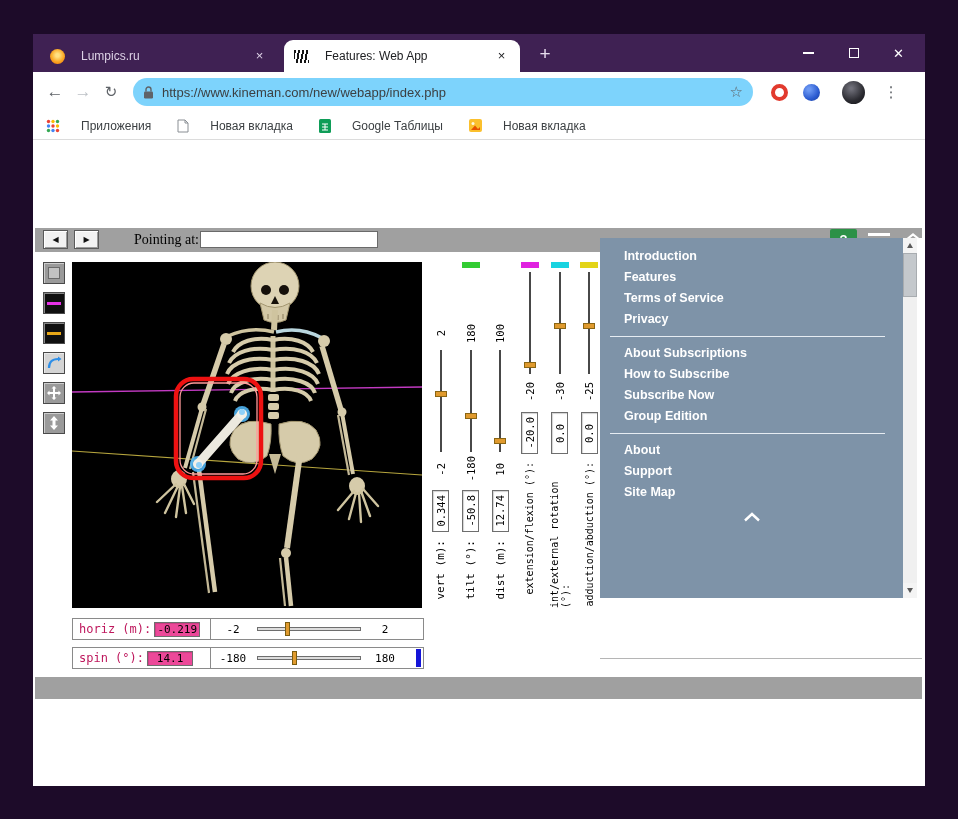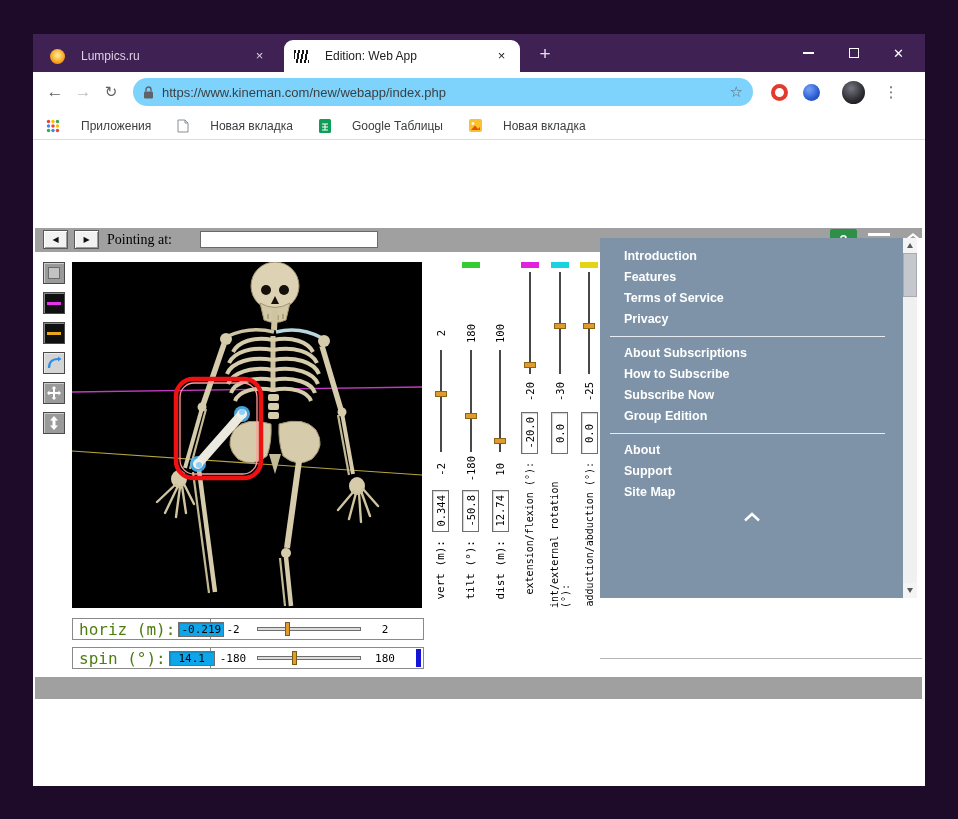--- a/index.html
+++ b/index.html
@@ -56,21 +56,21 @@
   .bm { display:flex; align-items:center; gap:21px; margin-right:26px; font-size:12px;
         color:#3c4043; cursor:pointer; white-space:nowrap; }
 
   
   .app-toolbar { position:absolute; left:2px; top:194px; width:887px; height:24px;
                  background:#a0a0a0; }
   .tb-btn { position:absolute; top:2px; width:25px; height:19px; background:#f2f2f2;
             border:1px solid #5a5a5a; box-shadow: inset 1px 1px 0 #fff, inset -1px -1px 0 #9a9a9a;
             font-size:8px; color:#111; text-align:center; line-height:17px; cursor:pointer; }
   .tb-btn.b1 { left:8px; } .tb-btn.b2 { left:39px; }
-  .pointing-label { position:absolute; left:72px; top:4px; font-family:"Liberation Serif", serif;
+  .pointing-label { position:absolute; left:99px; top:4px; font-family:"Liberation Serif", serif;
                     font-size:14px; color:#000; }
   .pointing-input { position:absolute; left:165px; top:3px; width:178px; height:17px;
                     border:1px solid #6a6a6a; background:#fff; font-size:11px; padding:0 3px; }
   .help-btn { position:absolute; left:795px; top:1px; width:27px; height:21px; background:#2c9147;
               border-radius:2px; color:#fff; font-weight:bold; font-size:13px; text-align:center;
               line-height:21px; cursor:pointer; }
   .hamburger { position:absolute; left:833px; top:5px; width:22px; cursor:pointer; }
   .hamburger span { display:block; width:22px; height:3px; background:#fff; margin-bottom:3px; }
   .collapse-chevron { position:absolute; left:868px; top:4px; cursor:pointer; }
 
@@ -134,22 +134,22 @@
   .sb-thumb { position:absolute; left:0; top:15px; width:14px; height:44px; background:#c4c8cc;
               border:1px solid #a8acb0; cursor:grab; }
 
   
   .hrow { position:absolute; left:39px; width:352px; height:22px; border:1px solid #8a8a8a;
           background:#fff; display:flex; align-items:center;
           font-family:"DejaVu Sans Mono", monospace; }
   .hrow.r1 { top:584px; } .hrow.r2 { top:613px; }
   .hlabelbox { width:138px; height:100%; border-right:1px solid #8a8a8a; display:flex;
                align-items:center; padding-left:6px; }
-  .hname { font-size:16px; color:#4d7c0f; white-space:pre; }
-  .hval { border:1px solid #6e6e6e; background:#0ea5e9; min-width:46px; height:15px;
+  .hname { font-size:12px; color:#be185d; white-space:pre; }
+  .hval { border:1px solid #6e6e6e; background:#ec4899; min-width:46px; height:15px;
           line-height:13px; text-align:center; font-size:11px; margin-left:3px; cursor:text;
           box-shadow: inset 1px 1px 1px rgba(0,0,0,.15); }
   .htick { width:44px; text-align:center; font-size:11px; }
   .htrack { position:relative; width:104px; height:4px; background:#dcdcdc;
             border:1px solid #6e6e6e; margin:0 2px; cursor:pointer; }
   .hthumb { position:absolute; top:-6px; width:5px; height:14px; background:#e09a2e;
             border:1px solid #7a5c10; cursor:grab; }
   .bluebar { position:absolute; right:2px; top:1px; width:5px; height:18px; background:#1515d8; }
 
   .bottom-bar { position:absolute; left:2px; top:643px; width:887px; height:22px;
@@ -162,21 +162,21 @@
   <div class="window">
 
     <div class="titlebar">
       <div class="tab inactive">
         <span class="favicon-lumpics"></span>
         <span class="tab-title">Lumpics.ru</span>
         <span class="tab-close">×</span>
       </div>
       <div class="tab active">
         <span class="favicon-kineman"></span>
-        <span class="tab-title">Edition: Web App</span>
+        <span class="tab-title">Features: Web App</span>
         <span class="tab-close">×</span>
       </div>
       <div class="newtab">+</div>
       <div class="wincontrols">
         <div class="wc">
             <span class="wc-min"></span>
           </div>
         <div class="wc">
             <span class="wc-max"></span>
           </div>

